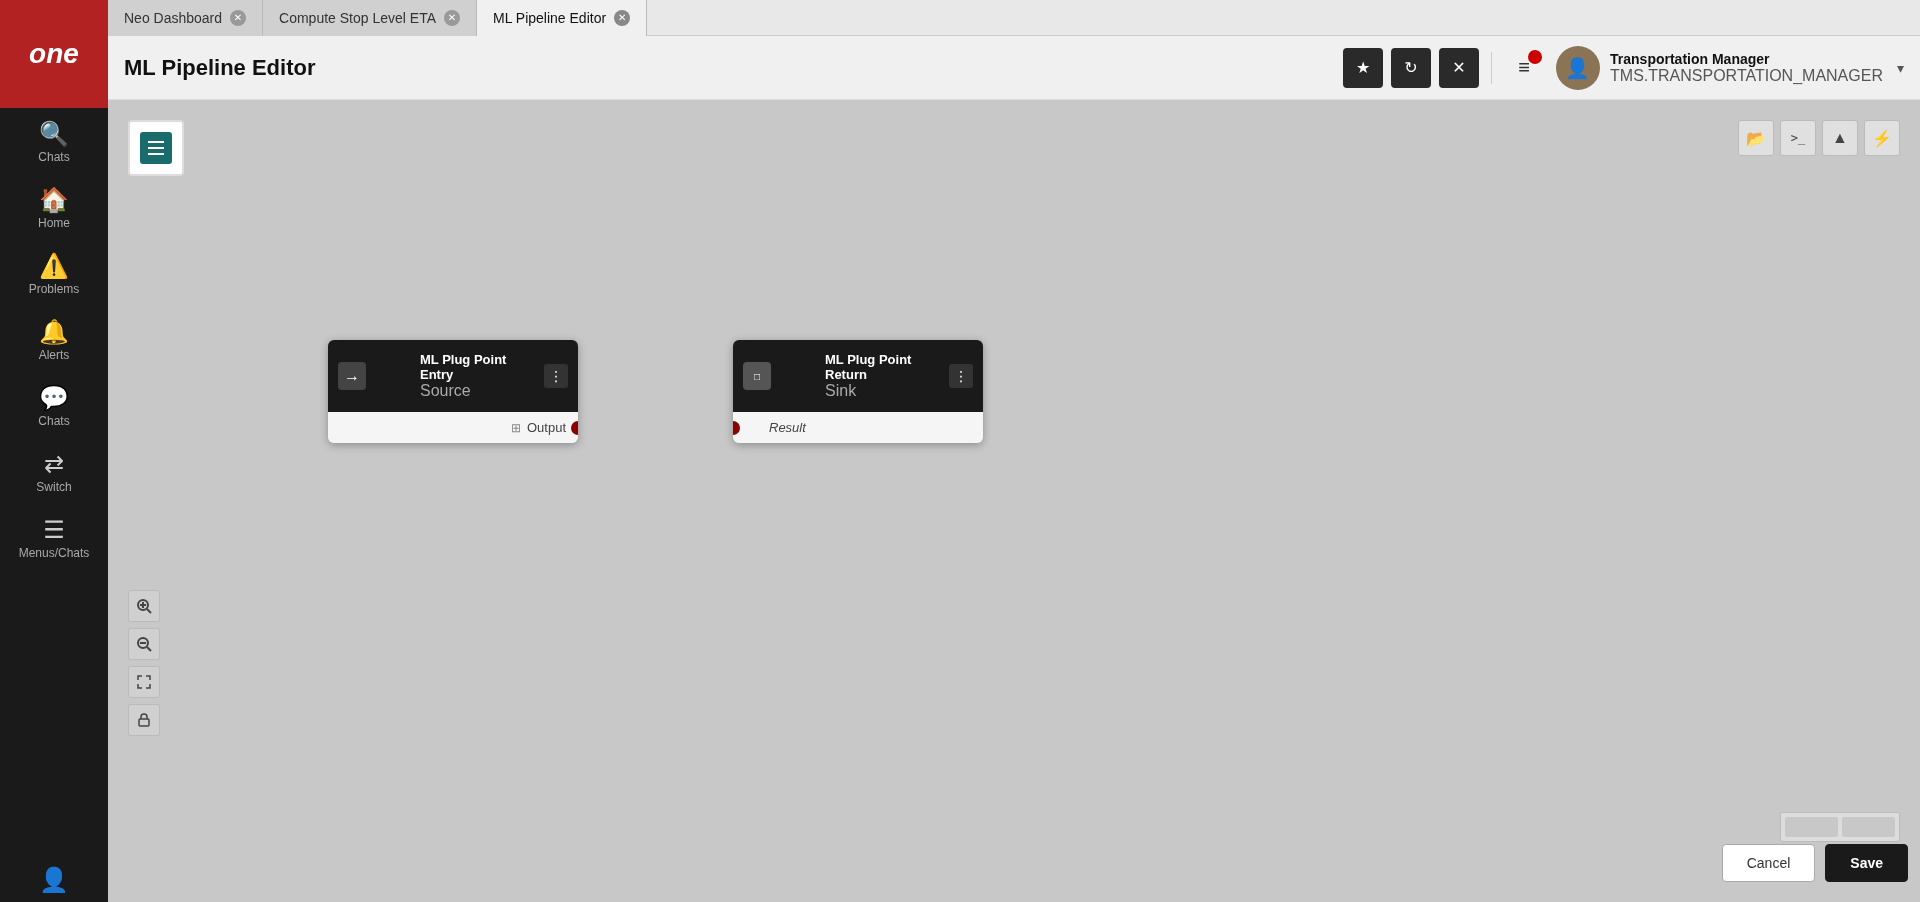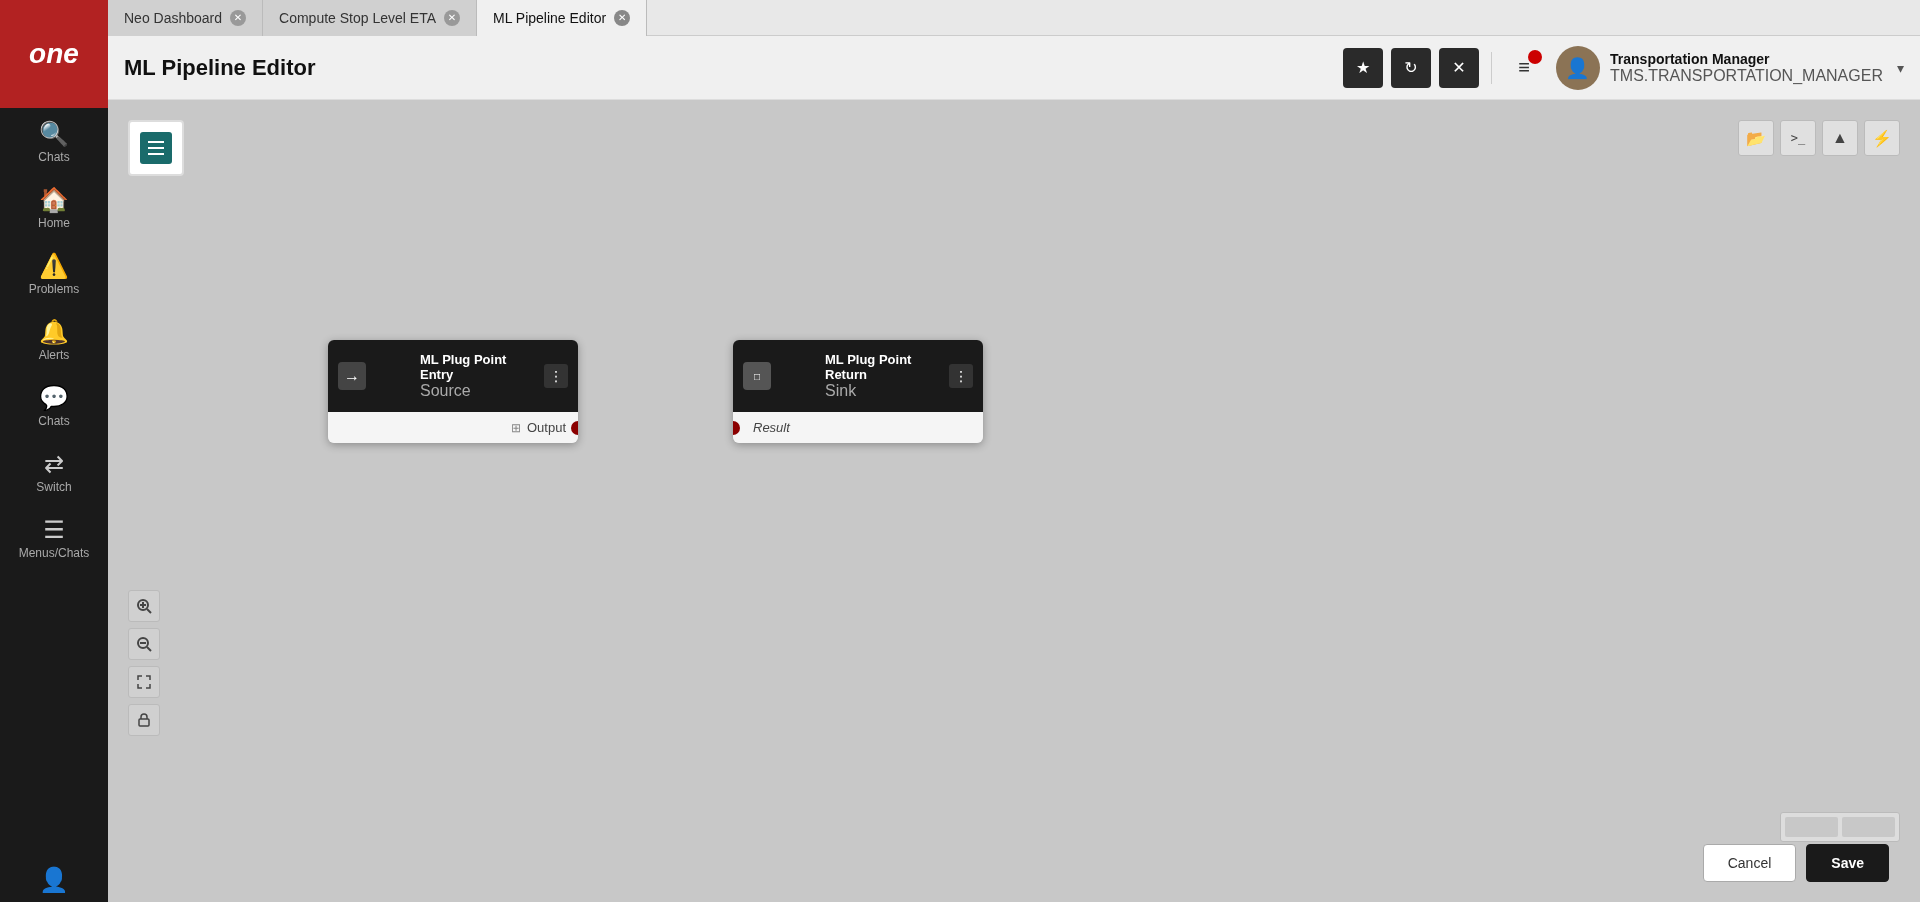--- a/index.html
+++ b/index.html
@@ -325,21 +325,21 @@
       background: #8B0000;
       position: absolute;
     }
     .port-dot.output { right: -7px; }
     .port-dot.input { left: -7px; }
 
     
     .bottom-actions {
       position: absolute;
       bottom: 20px;
-      right: 31px;
+      right: 12px;
       display: flex;
       gap: 10px;
       z-index: 5;
     }
     .btn-cancel {
       padding: 10px 24px;
       background: white;
       border: 1px solid #aaa;
       border-radius: 4px;
       font-size: 14px;
@@ -495,21 +495,21 @@
       <div class="node-header">
         <div class="node-icon" style="background:#555; font-size:10px;">□</div>
         <div class="node-title-area">
           <div class="node-title">ML Plug Point Return</div>
           <div class="node-subtitle">Sink</div>
         </div>
         <button class="node-menu-btn">⋮</button>
       </div>
       <div class="node-body input-side">
         <div class="port-dot input"></div>
-        <span style="margin-left:8px; font-style:italic;">Result</span>
+        <span style="margin-left:24px; font-style:italic;">Result</span>
       </div>
     </div>
 
     <div class="zoom-controls">
       <div class="zoom-btn">
         <svg width="16" height="16" viewBox="0 0 16 16" fill="none" stroke="#444" stroke-width="2">
           <circle cx="7" cy="7" r="5"></circle>
           <line x1="11" y1="11" x2="15" y2="15"></line>
           <line x1="7" y1="4" x2="7" y2="10"></line>
           <line x1="4" y1="7" x2="10" y2="7"></line>

